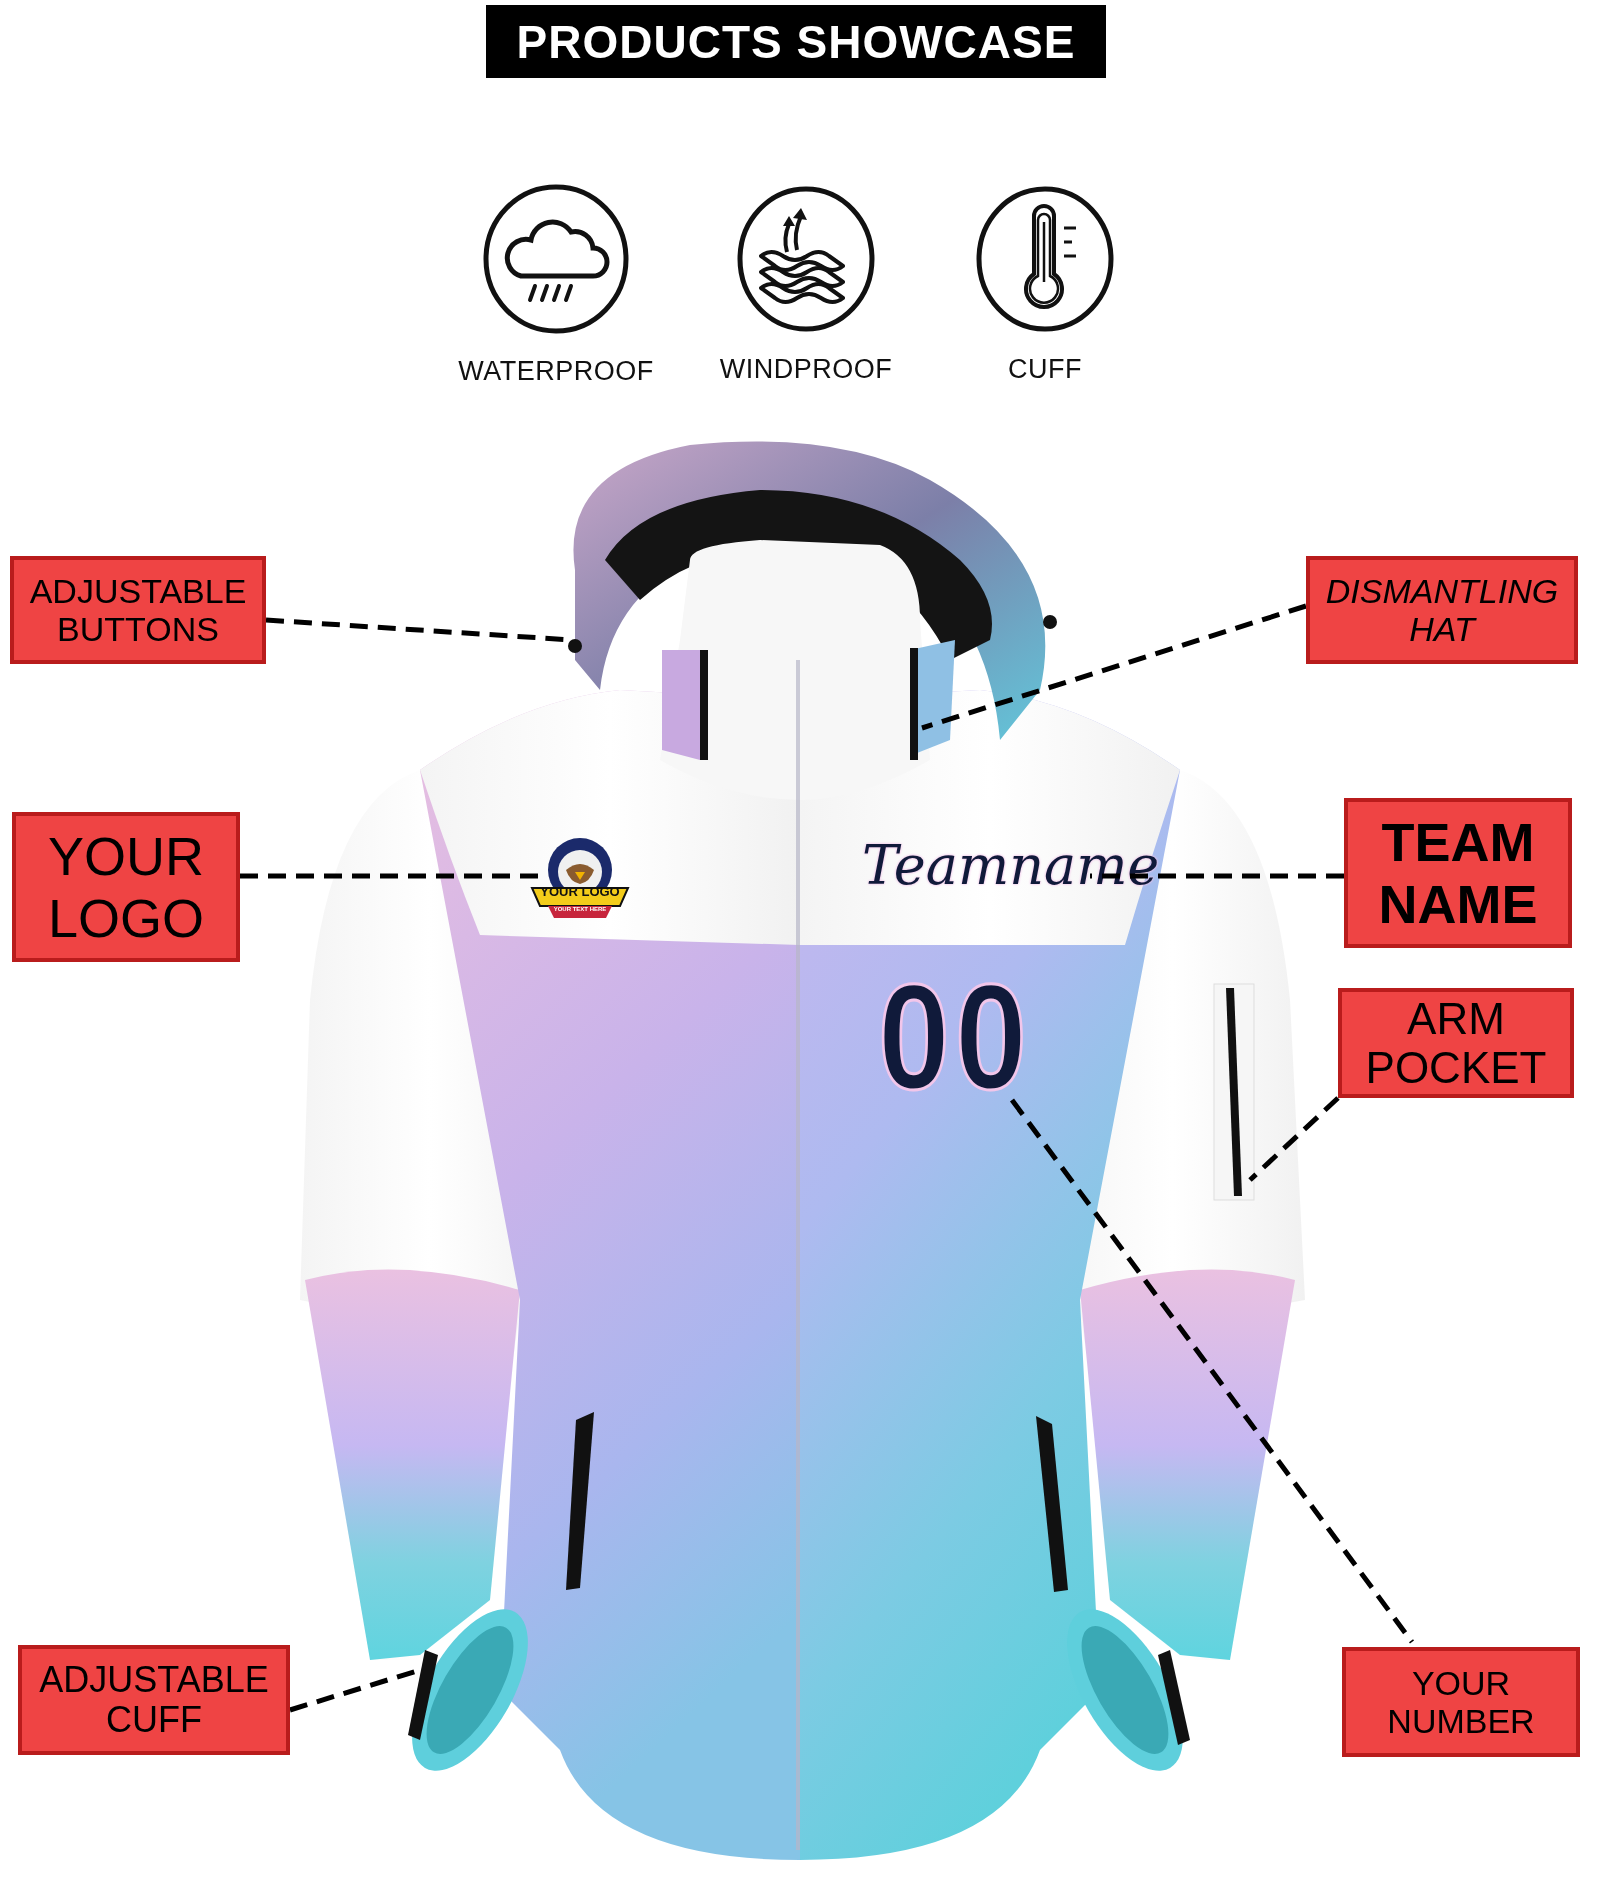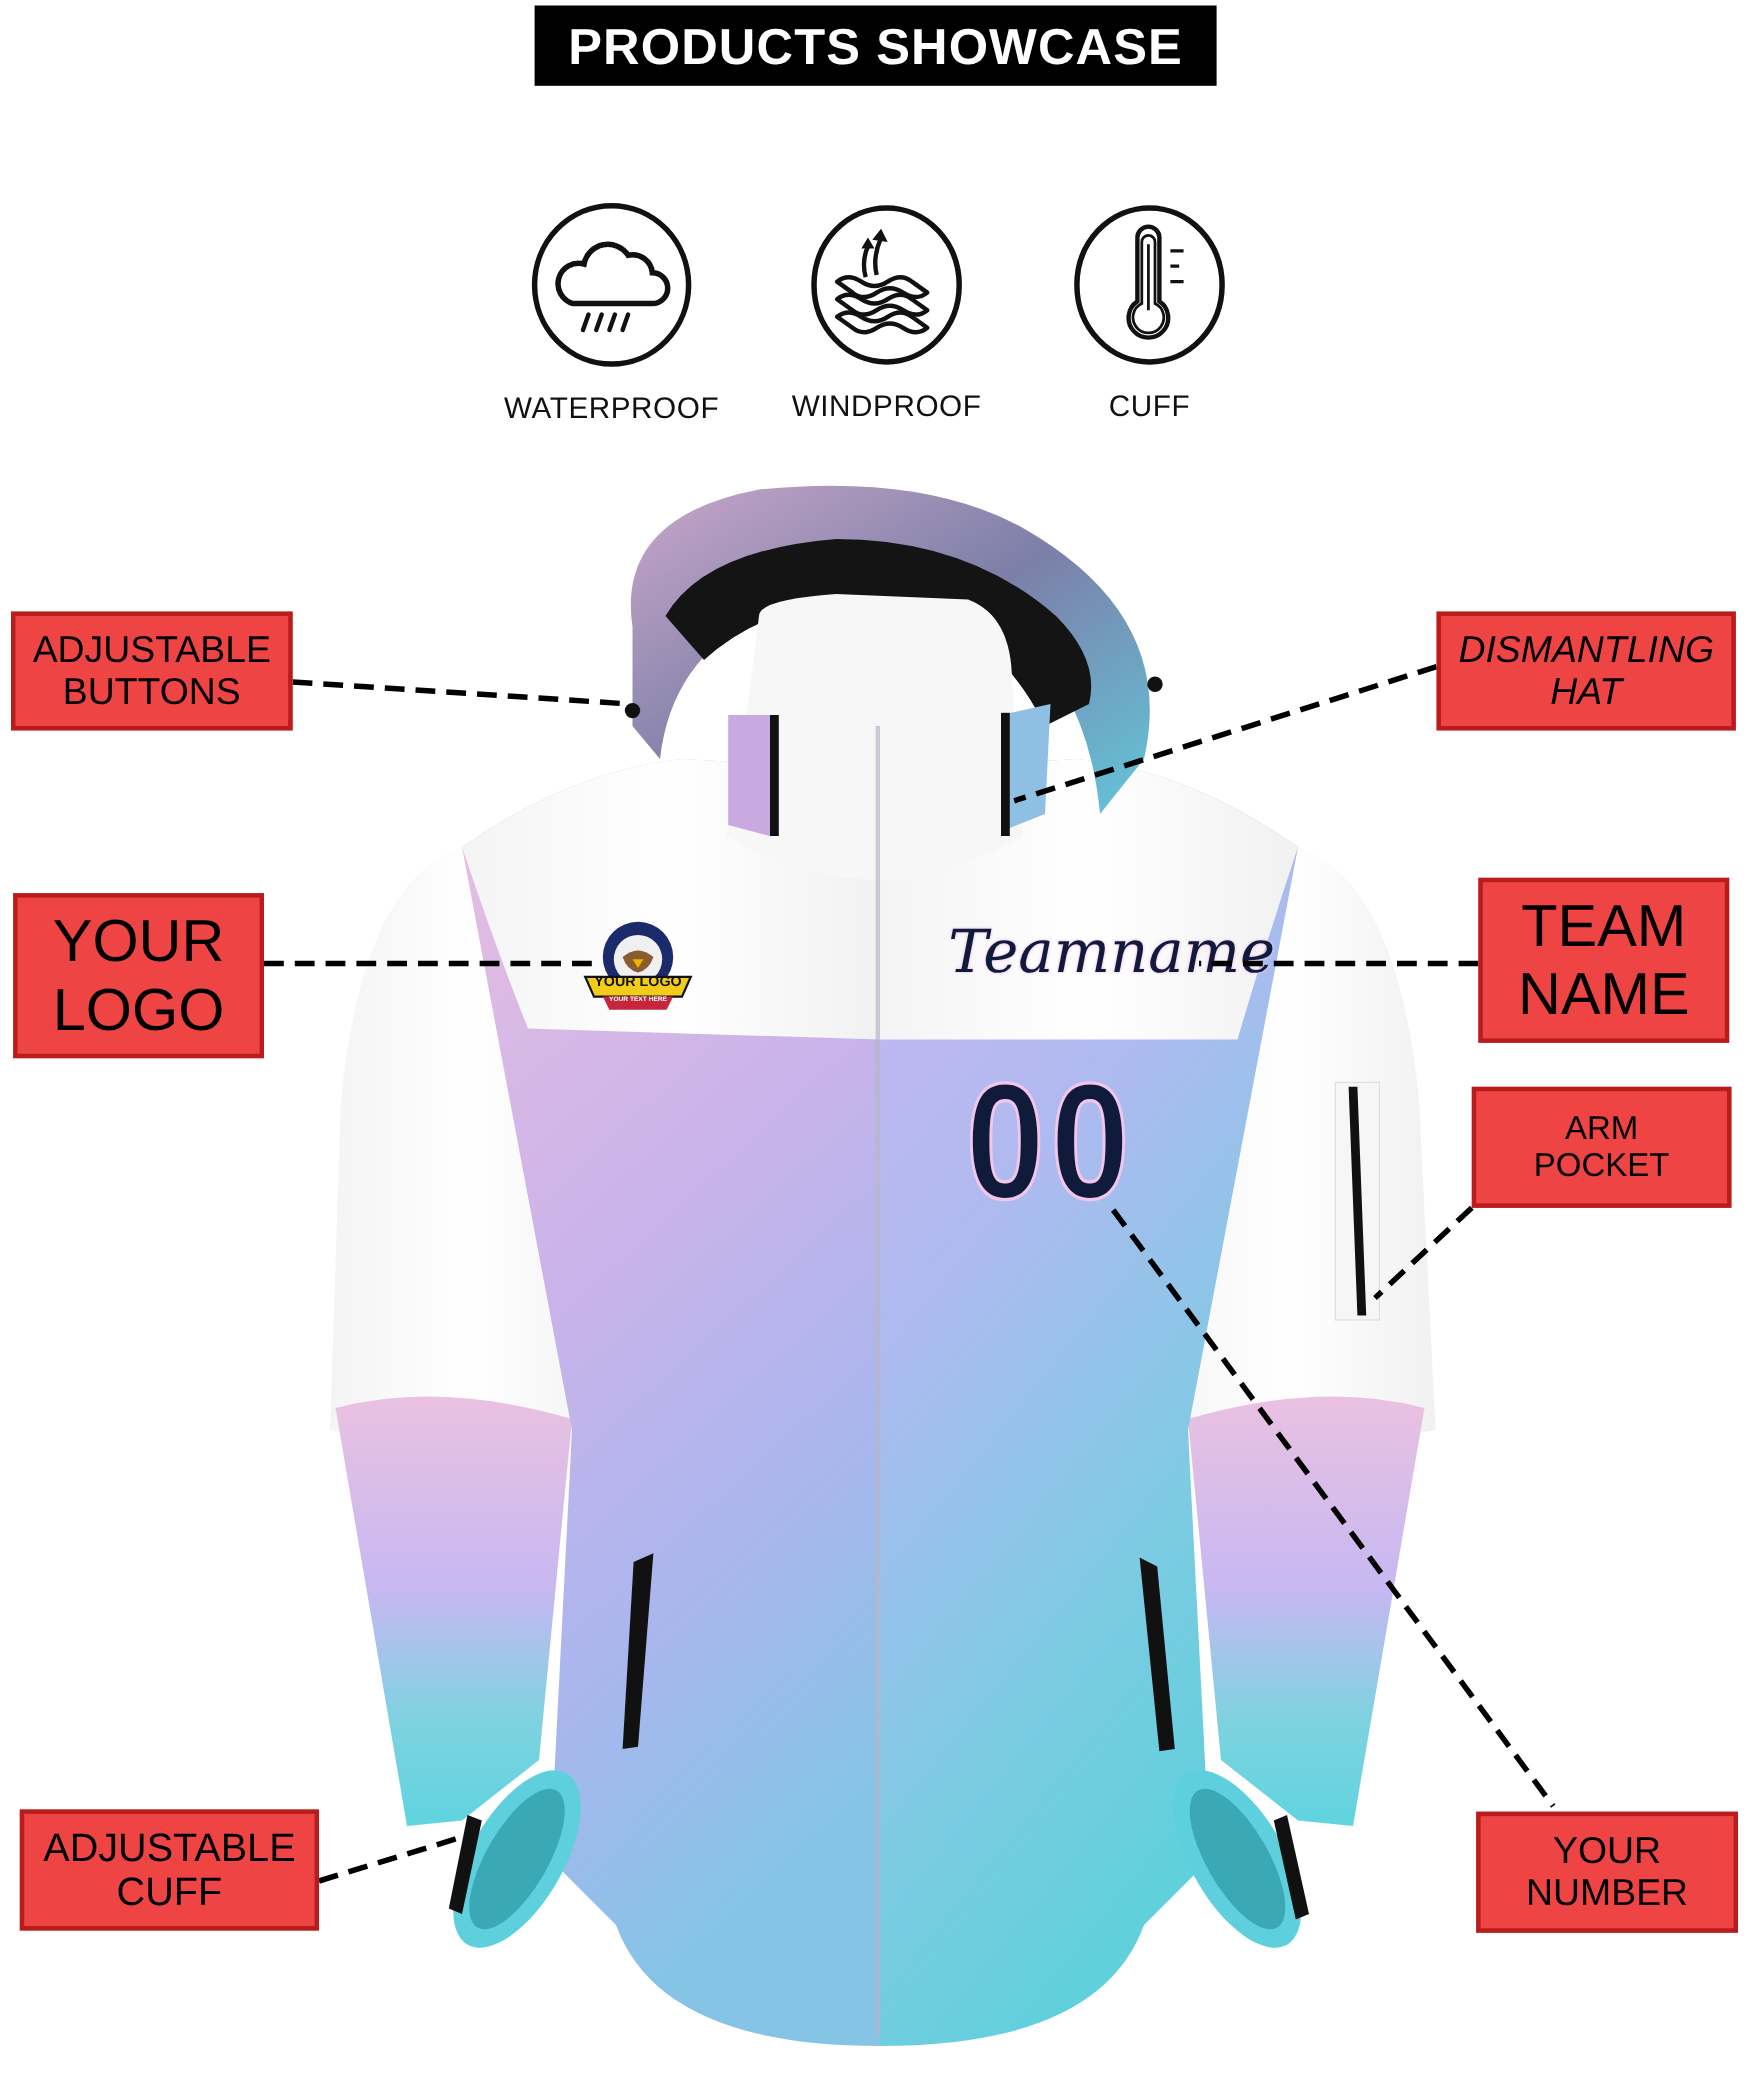--- a/index.html
+++ b/index.html
@@ -176,27 +176,27 @@
       <span>DISMANTLING</span>
       <span>HAT</span>
     </div>
 </div>
 <div class="callout" style="left:12px; top:812px; width:228px; height:150px; font-size:54px; line-height:1.15;">
   <div>
       <span>YOUR</span>
       <span>LOGO</span>
     </div>
 </div>
-<div class="callout" style="left:1344px; top:798px; width:228px; height:150px; font-size:54px; line-height:1.15;">
+<div class="callout" style="left:1344px; top:798px; width:228px; height:150px; font-size:54px; line-height:1.15;font-weight:bold;">
   <div>
       <span>TEAM</span>
       <span>NAME</span>
     </div>
 </div>
-<div class="callout" style="left:1338px; top:988px; width:236px; height:110px; font-size:30px;">
+<div class="callout" style="left:1338px; top:988px; width:236px; height:110px; font-size:44px;">
   <div>
       <span>ARM</span>
       <span>POCKET</span>
     </div>
 </div>
 <div class="callout" style="left:18px; top:1645px; width:272px; height:110px; font-size:36px;">
   <div>
       <span>ADJUSTABLE</span>
       <span>CUFF</span>
     </div>

